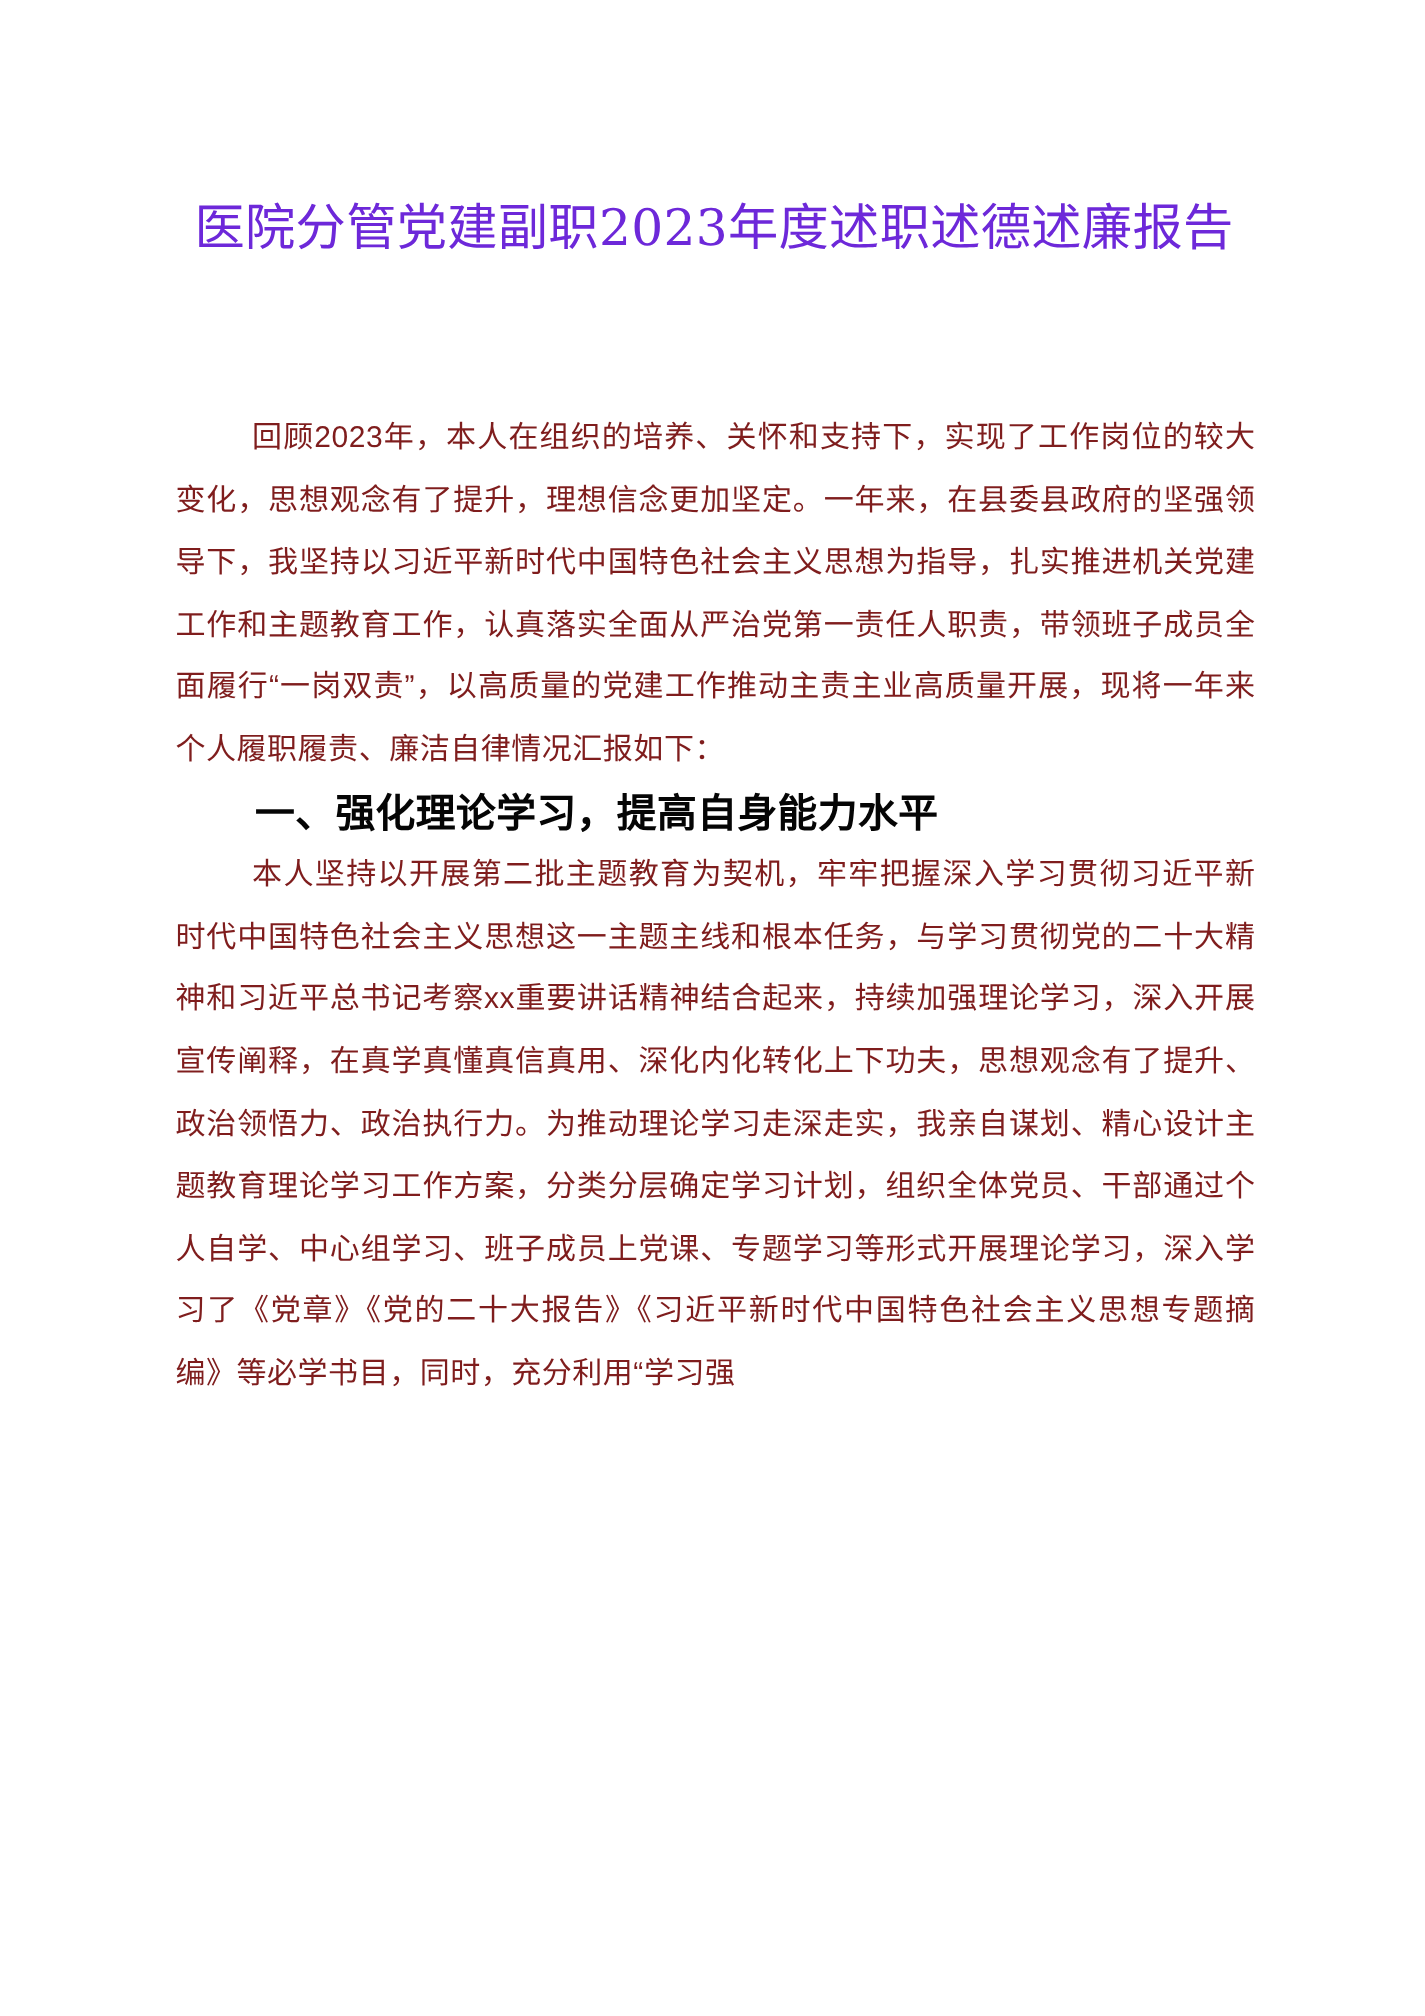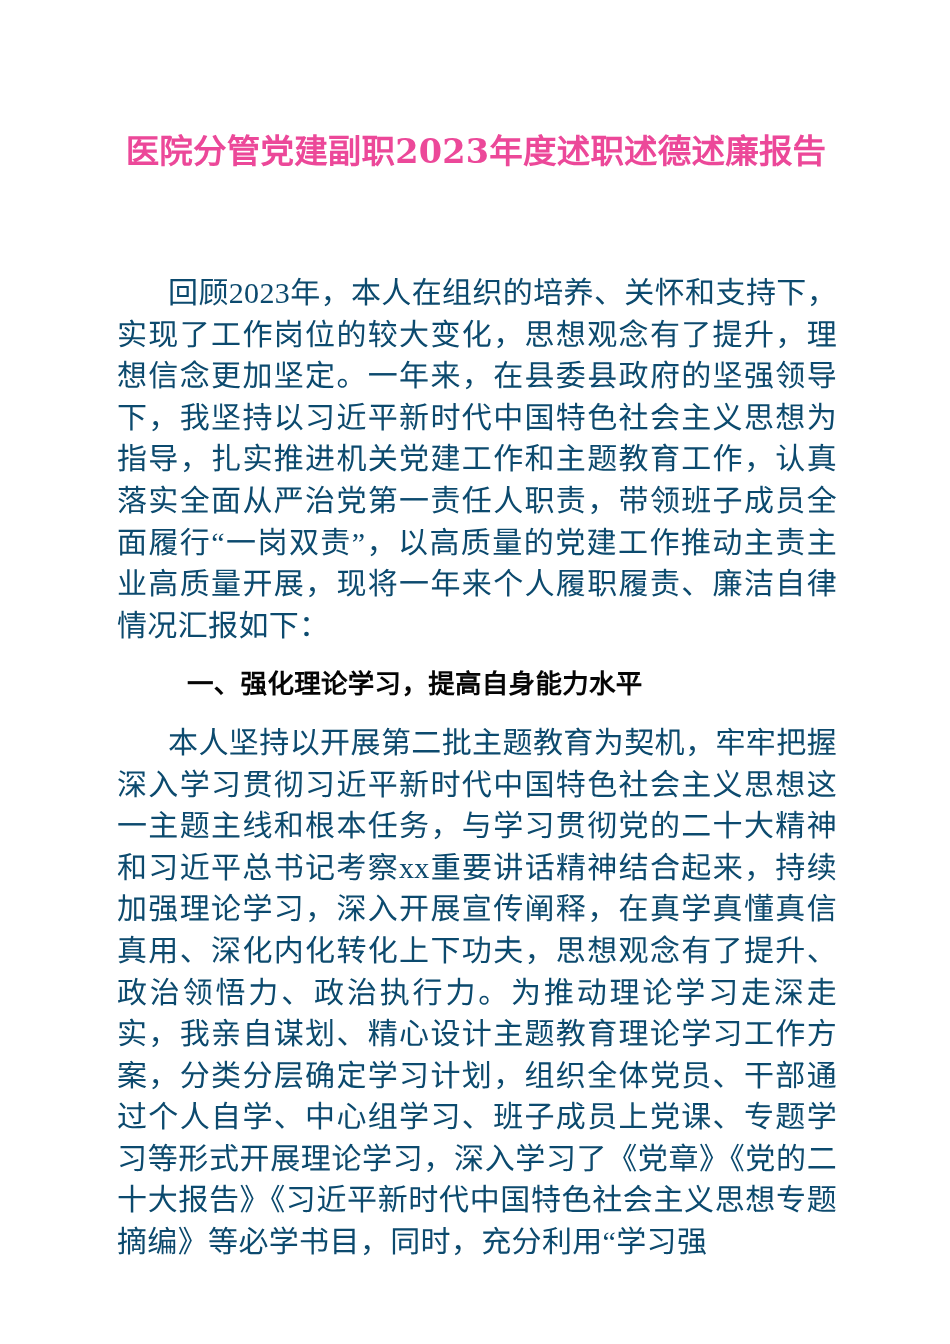--- a/index.html
+++ b/index.html
@@ -25,54 +25,54 @@
   }
 
   
   .doc-title {
     position: absolute;
     left: 117px;
     top: 126px;
     width: 718px;
     text-align: center;
     font-family: "DejaVu Serif", "Liberation Serif", serif;
-    font-weight: 700;
+    font-weight: 400;
     font-size: 33.5px;
     line-height: 52px;
     letter-spacing: 0.2px;
-    color: #ec4899;
+    color: #6d28d9;
     text-rendering: optimizeLegibility;
   }
 
   
   .body-block {
     position: absolute;
     left: 117px;
     top: 272px;
     width: 720px;
   }
 
   p.para {
     margin: 0;
-    font-family: Liberation Serif, serif;
-    font-size: 30px;
+    font-family: Liberation Sans, sans-serif;
+    font-size: 20px;
     line-height: 41.6px;
     letter-spacing: 0.35px;
     text-align: justify;
     text-align-last: left;
     text-justify: inter-character;
-    color: #0c4a6e;
+    color: #7f1d1d;
     font-weight: 400;
     text-indent: 51px; 
     word-break: break-all;
     white-space: normal;
   }
 
   h2.section-head {
-    margin: 17px;
+    margin: 0;
     font-family: "DejaVu Sans", "Liberation Sans", sans-serif;
     font-weight: 700;
     font-size: 26.5px;
     line-height: 41.6px;
     letter-spacing: 0.3px;
     color: #050505;
     text-indent: 53px; 
     text-align: left;
     white-space: nowrap;
   }

